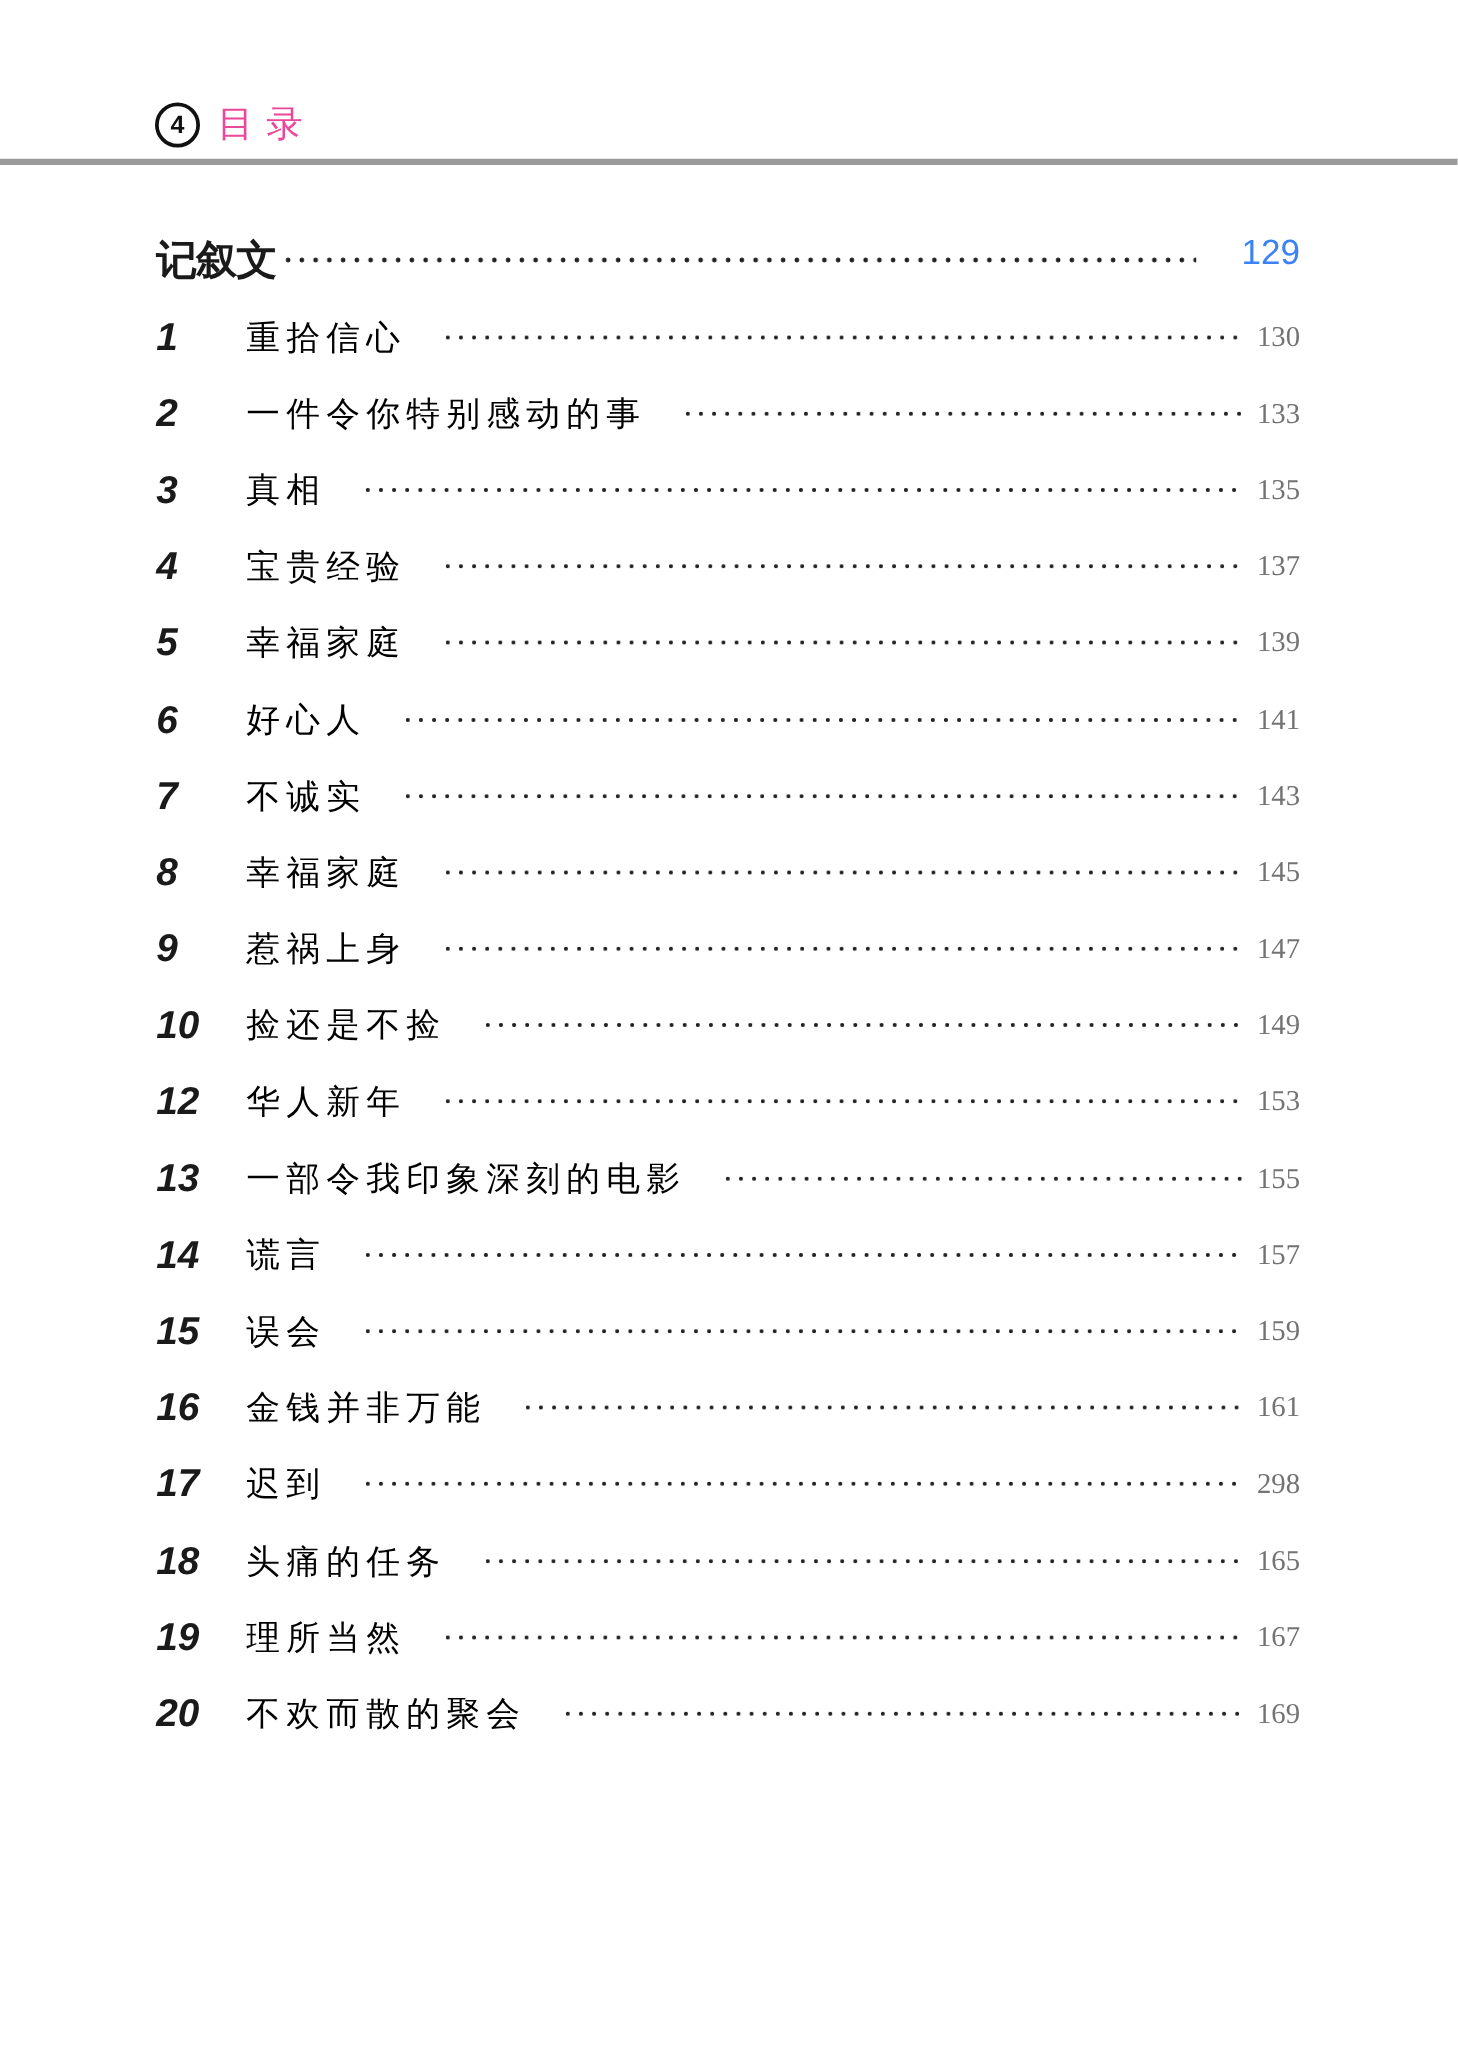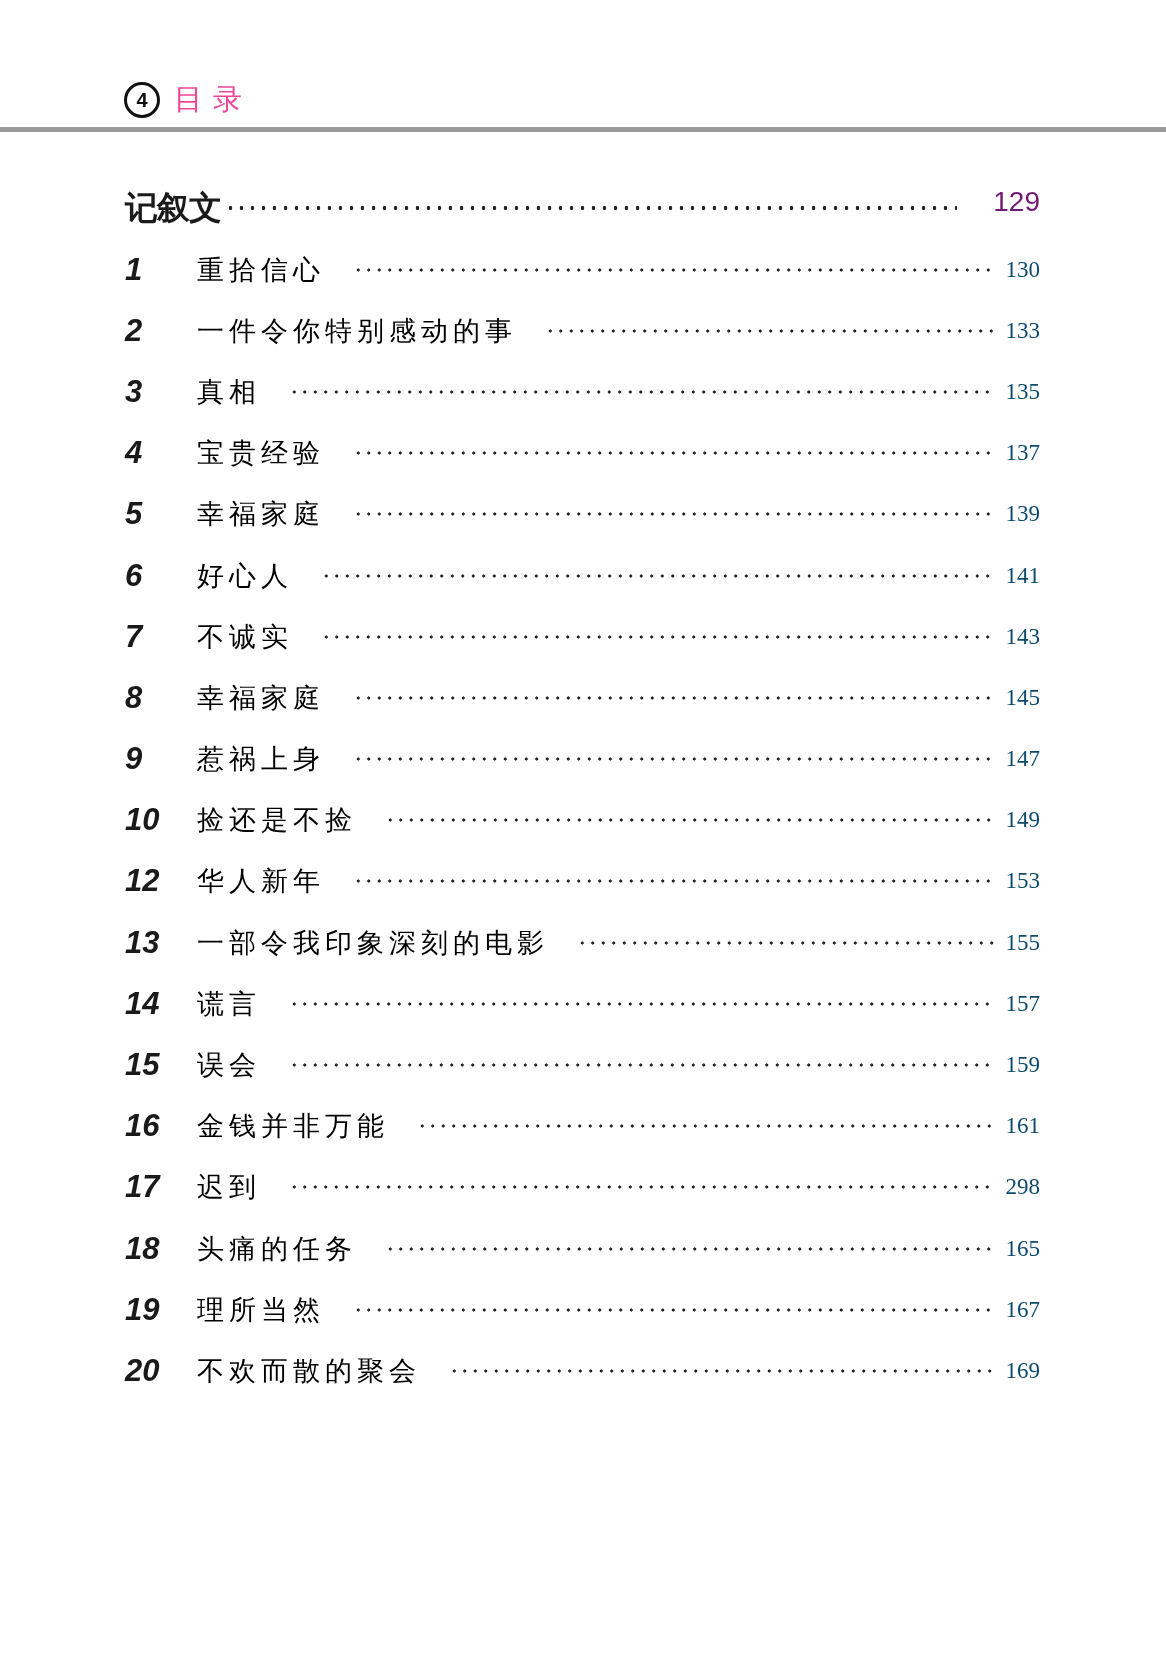--- a/index.html
+++ b/index.html
@@ -13,36 +13,36 @@
                 font-size: 20px; color: #111; box-sizing: content-box; }
   .header-title { margin-left: 14px; font-size: 29px; letter-spacing: 10px; color: #ec4899;
                   font-family: "DejaVu Serif", serif; }
   .header-rule { position: absolute; left: 0; top: 127px; width: 1166px; height: 5px; background: #9a9a9a; }
 
   .toc { position: absolute; left: 125px; top: 186px; width: 915px; }
   .section-row { display: flex; align-items: flex-start; height: 44px; }
   .section-title { font-family: "DejaVu Sans", "Liberation Sans", sans-serif; font-weight: bold;
                    font-size: 33px; color: #1a1a1a; white-space: nowrap; letter-spacing: -1px; }
   .section-page { font-family: "Liberation Sans", "DejaVu Sans", sans-serif; font-size: 28px;
-                  color: #701a75; margin-left: 36px; white-space: nowrap; }
+                  color: #3b82f6; margin-left: 36px; white-space: nowrap; }
 
   .leader { flex: 1; height: 6px; align-self: center;
             background-image: radial-gradient(circle, #222 1.4px, transparent 1.8px);
             background-size: 10.5px 6px; background-repeat: repeat-x; background-position: left center; }
   .section-row .leader { margin-left: 4px; background-size: 11px 6px;
                          background-image: radial-gradient(circle, #222 1.7px, transparent 2.1px); }
 
   .entries { margin-top: 9px; }
   .entry { display: flex; align-items: center; height: 61.2px; }
   .entry-num { width: 72px; flex: none; font-family: "Liberation Sans", "DejaVu Sans", sans-serif;
                font-weight: bold; font-style: italic; font-size: 31px; color: #1a1a1a; }
   .entry-title { font-family: "DejaVu Serif", "Liberation Serif", serif; font-size: 27px;
                  letter-spacing: 5px; color: #000000; white-space: nowrap; margin-right: 28px; }
   .entry-page { font-family: "Liberation Serif", "DejaVu Serif", serif; font-size: 23px;
-                color: #0c4a6e; margin-left: 4px; white-space: nowrap; width: 40px; text-align: right; }
+                color: #737373; margin-left: 4px; white-space: nowrap; width: 40px; text-align: right; }
 </style>
 </head>
 <body>
 
 <div class="page-header">
   <div class="circle-num">4</div>
   <div class="header-title">目录</div>
 </div>
 <div class="header-rule"></div>
 

